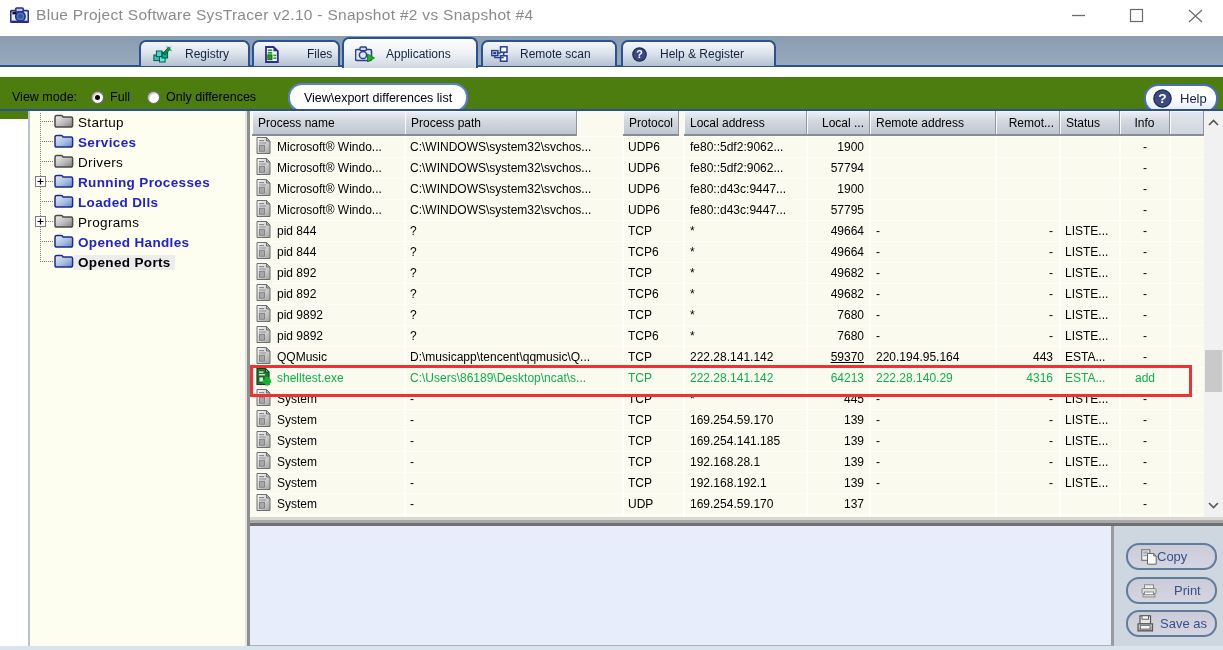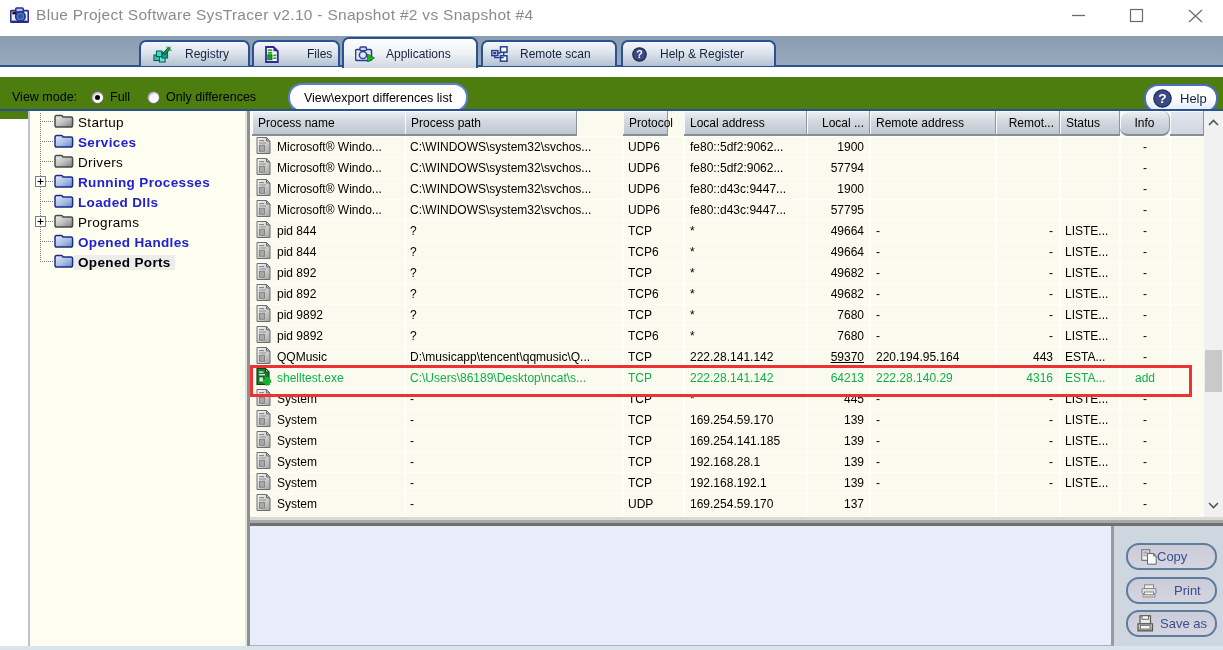--- a/index.html
+++ b/index.html
@@ -293,39 +293,39 @@
 <div class="titem" style="left:48px;top:142px;"><span class="ttxt blkb" style="background:#ececec;padding:0 4px;margin-left:-4px;">Opened Ports</span></div>
 </div>
 <div id="vdiv"></div>
 <div id="table">
 <div class="th" style="left:2px;width:155px;">
           <span style="left:6px;">Process name</span>
         </div>
 <div class="th" style="left:155px;width:172px;">
           <span style="left:6px;">Process path</span>
         </div>
-<div class="th" style="left:373px;width:45px;">
+<div class="th" style="left:373px;width:56px;">
           <span style="left:6px;">Protocol</span>
         </div>
 <div class="th" style="left:434px;width:123px;">
           <span style="left:6px;">Local address</span>
         </div>
 <div class="th" style="left:557px;width:63px;">
           <span style="right:5px;">Local ...</span>
         </div>
 <div class="th" style="left:620px;width:126px;">
           <span style="left:6px;">Remote address</span>
         </div>
 <div class="th" style="left:746px;width:64px;">
           <span style="right:5px;">Remot...</span>
         </div>
 <div class="th" style="left:810px;width:60px;">
           <span style="left:6px;">Status</span>
         </div>
-<div class="th" style="left:870px;width:50px;border-radius:8px;">
+<div class="th" style="left:870px;width:50px;">
           <span style="left:50%;transform:translateX(-50%);">Info</span>
         </div>
 <div class="th" style="left:920px;width:34px;background:linear-gradient(#e2e7ee,#cfd6df);"></div>
 <div class="row" style="top:25px;">
 <span class="abs" style="left:6px;top:1px;"><svg width="16" height="18" viewBox="0 0 16 18" style="">
               <defs>
                 <linearGradient id="dg" x1="0" y1="0" x2="1" y2="1">
                   <stop offset="0" stop-color="#fbfbfb"></stop>
                   <stop offset="0.55" stop-color="#cecece"></stop>
                   <stop offset="1" stop-color="#a0a0a0"></stop>

